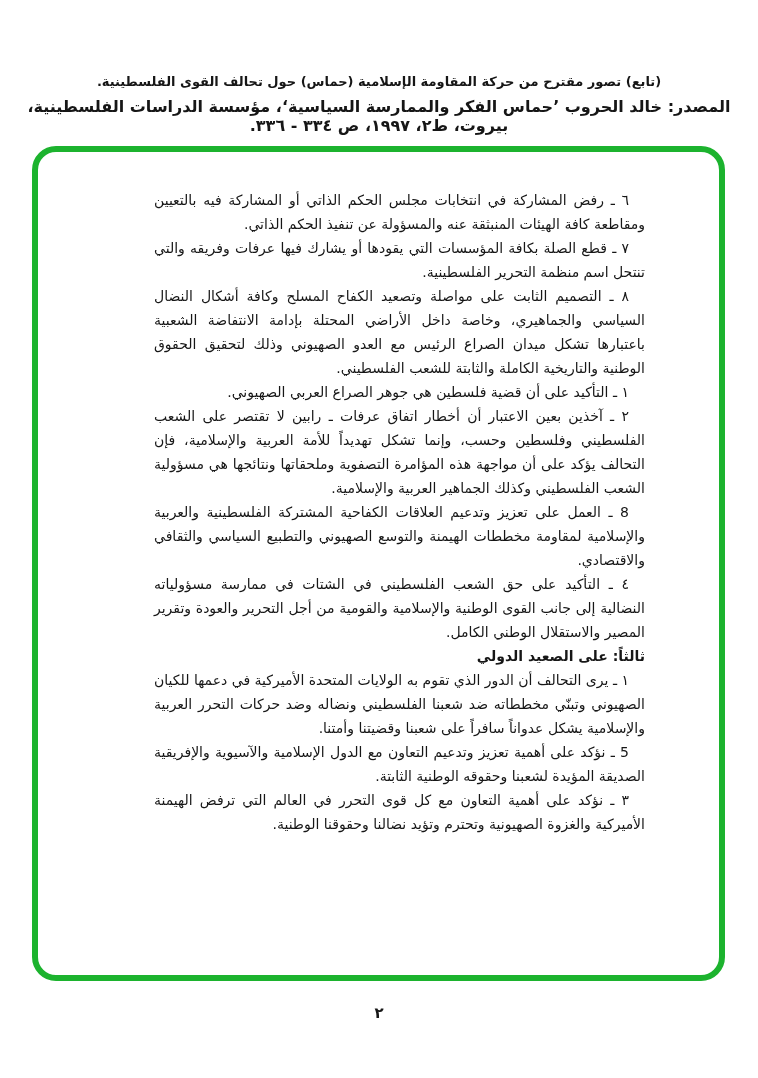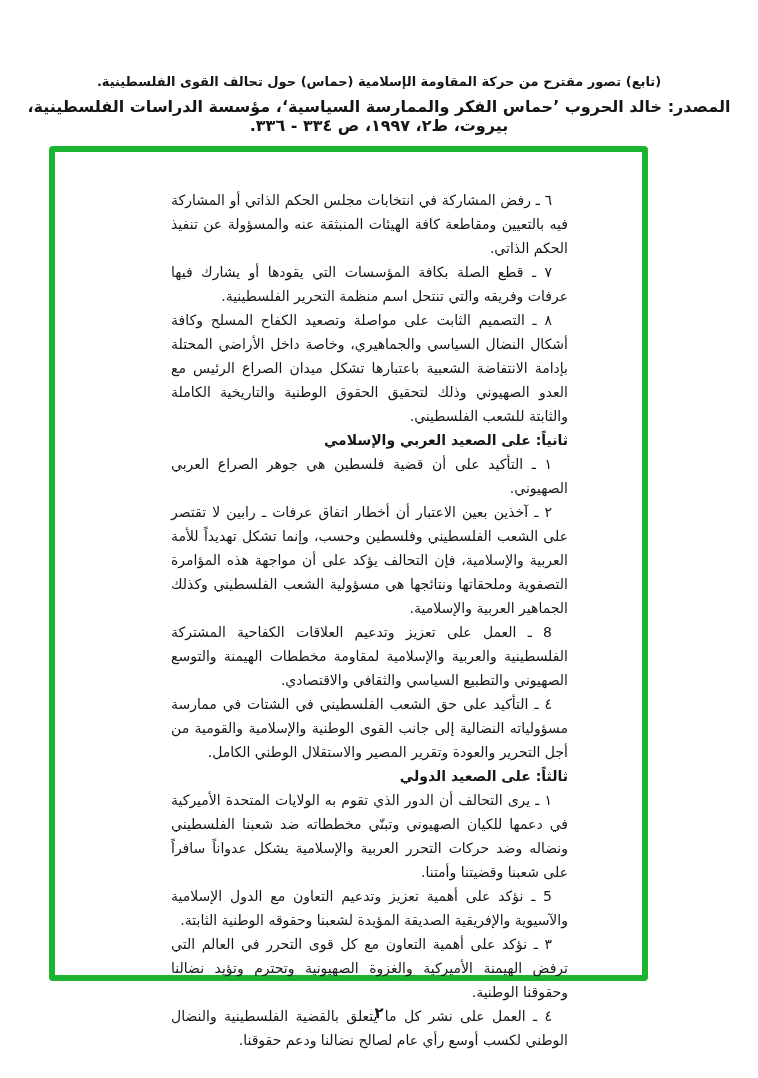--- a/index.html
+++ b/index.html
@@ -28,27 +28,27 @@
     font-weight: bold;
     letter-spacing: 0.2px;
   }
   .doc-source {
     margin-top: 8px;
     font-size: 16px;
     font-weight: bold;
   }
   .content-frame {
     position: absolute;
-    left: 49px;
+    left: 32px;
     top: 146px;
-    width: 599px;
+    width: 693px;
     height: 835px;
     box-sizing: border-box;
     border: 6px solid #1cb32e;
-    border-radius: 4px;
+    border-radius: 24px;
     background: #ffffff;
   }
   .content {
     direction: rtl;
     text-align: justify;
     padding: 36px 74px 0 116px;
     font-size: 14px;
     line-height: 24px;
   }
   .content p.item {
@@ -78,27 +78,25 @@
   <div class="doc-title">(تابع) تصور مقترح من حركة المقاومة الإسلامية (حماس) حول تحالف القوى الفلسطينية.</div>
   <div class="doc-source">المصدر: خالد الحروب ’حماس الفكر والممارسة السياسية‘، مؤسسة الدراسات الفلسطينية، بيروت، ط٢، ١٩٩٧، ص ٣٣٤ - ٣٣٦.</div>
 </div>
 
 <div class="content-frame" style="border-color: rgb(28, 179, 46);">
   <div class="content">
     <p class="item">٦ ـ رفض المشاركة في انتخابات مجلس الحكم الذاتي أو المشاركة فيه بالتعيين ومقاطعة كافة الهيئات المنبثقة عنه والمسؤولة عن تنفيذ الحكم الذاتي.</p>
     <p class="item">٧ ـ قطع الصلة بكافة المؤسسات التي يقودها أو يشارك فيها عرفات وفريقه والتي تنتحل اسم منظمة التحرير الفلسطينية.</p>
     <p class="item">٨ ـ التصميم الثابت على مواصلة وتصعيد الكفاح المسلح وكافة أشكال النضال السياسي والجماهيري، وخاصة داخل الأراضي المحتلة بإدامة الانتفاضة الشعبية باعتبارها تشكل ميدان الصراع الرئيس مع العدو الصهيوني وذلك لتحقيق الحقوق الوطنية والتاريخية الكاملة والثابتة للشعب الفلسطيني.</p>
 
-    <h3 class="section-heading">ثانياً: على الصعيد العربي والإسلامي</h3>
     <p class="item">١ ـ التأكيد على أن قضية فلسطين هي جوهر الصراع العربي الصهيوني.</p>
     <p class="item">٢ ـ آخذين بعين الاعتبار أن أخطار اتفاق عرفات ـ رابين لا تقتصر على الشعب الفلسطيني وفلسطين وحسب، وإنما تشكل تهديداً للأمة العربية والإسلامية، فإن التحالف يؤكد على أن مواجهة هذه المؤامرة التصفوية وملحقاتها ونتائجها هي مسؤولية الشعب الفلسطيني وكذلك الجماهير العربية والإسلامية.</p>
     <p class="item">8 ـ العمل على تعزيز وتدعيم العلاقات الكفاحية المشتركة الفلسطينية والعربية والإسلامية لمقاومة مخططات الهيمنة والتوسع الصهيوني والتطبيع السياسي والثقافي والاقتصادي.</p>
     <p class="item">٤ ـ التأكيد على حق الشعب الفلسطيني في الشتات في ممارسة مسؤولياته النضالية إلى جانب القوى الوطنية والإسلامية والقومية من أجل التحرير والعودة وتقرير المصير والاستقلال الوطني الكامل.</p>
 
     <h3 class="section-heading">ثالثاً: على الصعيد الدولي</h3>
     <p class="item">١ ـ يرى التحالف أن الدور الذي تقوم به الولايات المتحدة الأميركية في دعمها للكيان الصهيوني وتبنّي مخططاته ضد شعبنا الفلسطيني ونضاله وضد حركات التحرر العربية والإسلامية يشكل عدواناً سافراً على شعبنا وقضيتنا وأمتنا.</p>
     <p class="item">5 ـ نؤكد على أهمية تعزيز وتدعيم التعاون مع الدول الإسلامية والآسيوية والإفريقية الصديقة المؤيدة لشعبنا وحقوقه الوطنية الثابتة.</p>
     <p class="item">٣ ـ نؤكد على أهمية التعاون مع كل قوى التحرر في العالم التي ترفض الهيمنة الأميركية والغزوة الصهيونية وتحترم وتؤيد نضالنا وحقوقنا الوطنية.</p>
-    <p class="item">٤ ـ العمل على نشر كل ما يتعلق بالقضية الفلسطينية والنضال الوطني لكسب أوسع رأي عام لصالح نضالنا ودعم حقوقنا.</p>
   </div>
 </div>
 
 <div class="page-number">٢</div>
 
 </body></html>

